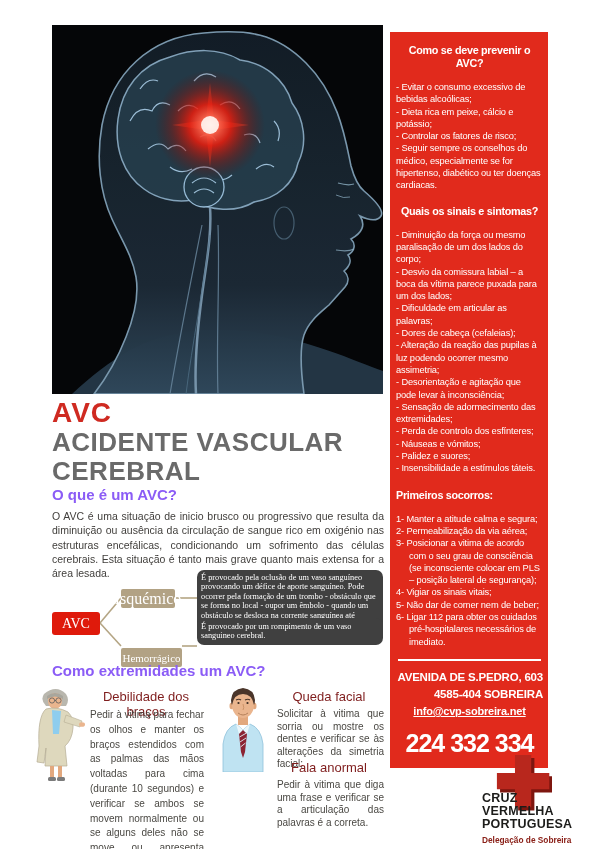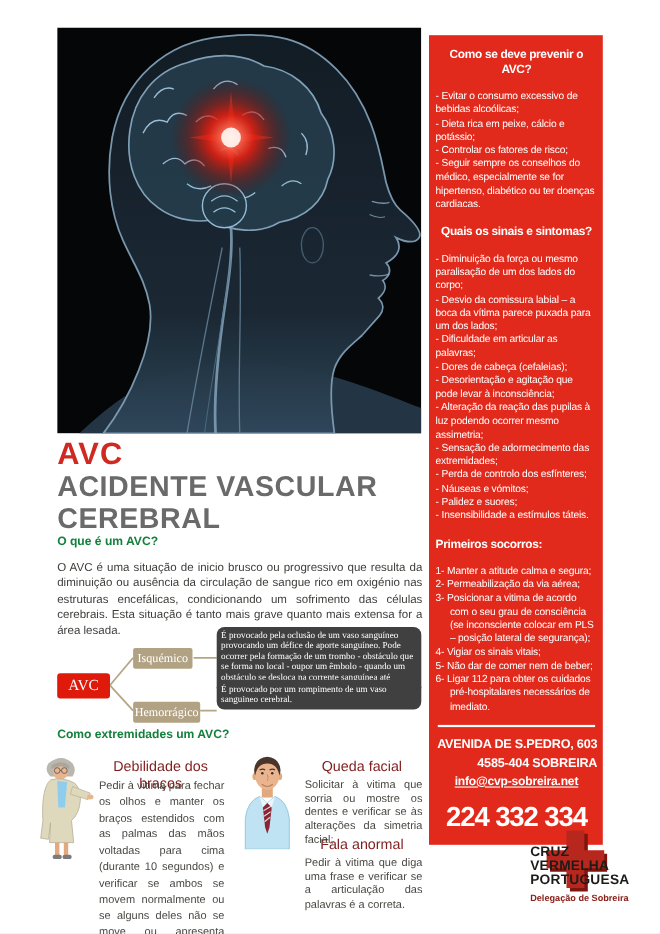--- a/index.html
+++ b/index.html
@@ -7,34 +7,34 @@
         font-family:"Liberation Sans", sans-serif;}
   .abs{position:absolute;}
 
   
   .brain-img{left:52px;top:25px;width:331px;height:369px;}
 
   
   .title-block{left:52px;top:397px;width:340px;}
   .t-acronym{font-size:28px;font-weight:bold;color:#cf2a21;line-height:31px;letter-spacing:1px;}
   .t-full{font-size:26px;font-weight:bold;color:#6a6a6a;line-height:29px;letter-spacing:.5px;}
-  .h-section{font-size:11px;font-weight:bold;color:#15803d;}
+  .h-section{font-size:15px;font-weight:bold;color:#8b5cf6;}
   .h-what{left:52px;top:486px;}
   .p-what{left:52px;top:509px;width:332px;font-size:10.5px;line-height:14.3px;
           text-align:justify;color:#403e3b;}
 
   
   .diagram{left:52px;top:570px;width:331px;height:95px;}
   .dg-node{position:absolute;display:flex;align-items:center;justify-content:center;
            color:#fff;font-family:"Liberation Serif", serif;}
   .dg-avc{left:0;top:42px;width:48px;height:23px;background:#df1a0b;border-radius:3px;
           font-size:14px;}
   .dg-isq{left:69px;top:19px;width:54px;height:19px;background:#b2a284;border-radius:2px;
-          font-size:11px;}
-  .dg-hem{left:69px;top:68px;width:61px;height:19px;background:#b2a284;border-radius:2px;
+          font-size:16px;}
+  .dg-hem{left:69px;top:78px;width:61px;height:19px;background:#b2a284;border-radius:2px;
           font-size:11px;}
   .dg-desc{position:absolute;left:145px;width:186px;background:#404040;border-radius:7px;
            color:#fff;font-family:"Liberation Serif", serif;font-size:8.3px;line-height:9.4px;
            text-align:left;padding:3px 4px;box-sizing:border-box;}
   .dg-desc1{top:0;}
   .dg-desc2{top:48px;padding-top:4px;padding-bottom:4px;}
 
   .h-identify{left:52px;top:662px;}
 
   
@@ -62,21 +62,21 @@
   .sb-addr{font-size:11.5px;font-weight:bold;text-align:right;margin-top:10px;letter-spacing:-0.2px;}
   .sb-addr2{margin-top:5px;}
   .sb-email{display:block;font-size:11px;font-weight:bold;text-align:center;margin-top:5px;
             color:#fff;text-decoration:underline;letter-spacing:-0.2px;}
   .sb-phone{font-size:25px;font-weight:bold;text-align:center;margin-top:12px;letter-spacing:-1px;
             white-space:nowrap;}
 
   
   .logo{left:478px;top:752px;width:115px;height:95px;}
   .logo-cross{position:absolute;left:18px;top:1px;width:56px;height:58px;}
-  .logo-text{position:absolute;left:4px;top:16px;font-size:12.5px;font-weight:bold;
+  .logo-text{position:absolute;left:4px;top:40px;font-size:12.5px;font-weight:bold;
              color:#1c1c1a;line-height:13.2px;letter-spacing:.2px;}
   .logo-sub{font-size:8.3px;font-weight:bold;color:#8a2018;margin-top:2px;letter-spacing:0;}
 </style>
 </head>
 <body>
 
 <div class="page">
 
   <div class="abs brain-img">
     <svg width="331" height="369" viewBox="0 0 331 369">
@@ -207,22 +207,22 @@
       <div class="sb-item">- Controlar os fatores de risco;</div>
       <div class="sb-item">- Seguir sempre os conselhos do médico, especialmente se for hipertenso, diabético ou ter doenças cardiacas.</div>
     </div>
 
     <div class="sb-h sb-gap2">Quais os sinais e sintomas?</div>
     <div class="sb-list sb-gap1">
       <div class="sb-item">- Diminuição da força ou mesmo paralisação de um dos lados do corpo;</div>
       <div class="sb-item">- Desvio da comissura labial – a boca da vítima parece puxada para um dos lados;</div>
       <div class="sb-item">- Dificuldade em articular as palavras;</div>
       <div class="sb-item">- Dores de cabeça (cefaleias);</div>
+      <div class="sb-item">- Alteração da reação das pupilas à luz podendo ocorrer mesmo assimetria;</div>
       <div class="sb-item">- Desorientação e agitação que pode levar à inconsciência;</div>
-      <div class="sb-item">- Alteração da reação das pupilas à luz podendo ocorrer mesmo assimetria;</div>
       <div class="sb-item">- Sensação de adormecimento das extremidades;</div>
       <div class="sb-item">- Perda de controlo dos esfínteres;</div>
       <div class="sb-item">- Náuseas e vómitos;</div>
       <div class="sb-item">- Palidez e suores;</div>
       <div class="sb-item">- Insensibilidade a estímulos táteis.</div>
     </div>
 
     <div class="sb-h left" style="margin-top:14px;">Primeiros socorros:</div>
     <div class="sb-list sb-num sb-gap1">
       <div class="sb-item">1-  Manter a atitude calma e segura;</div>

